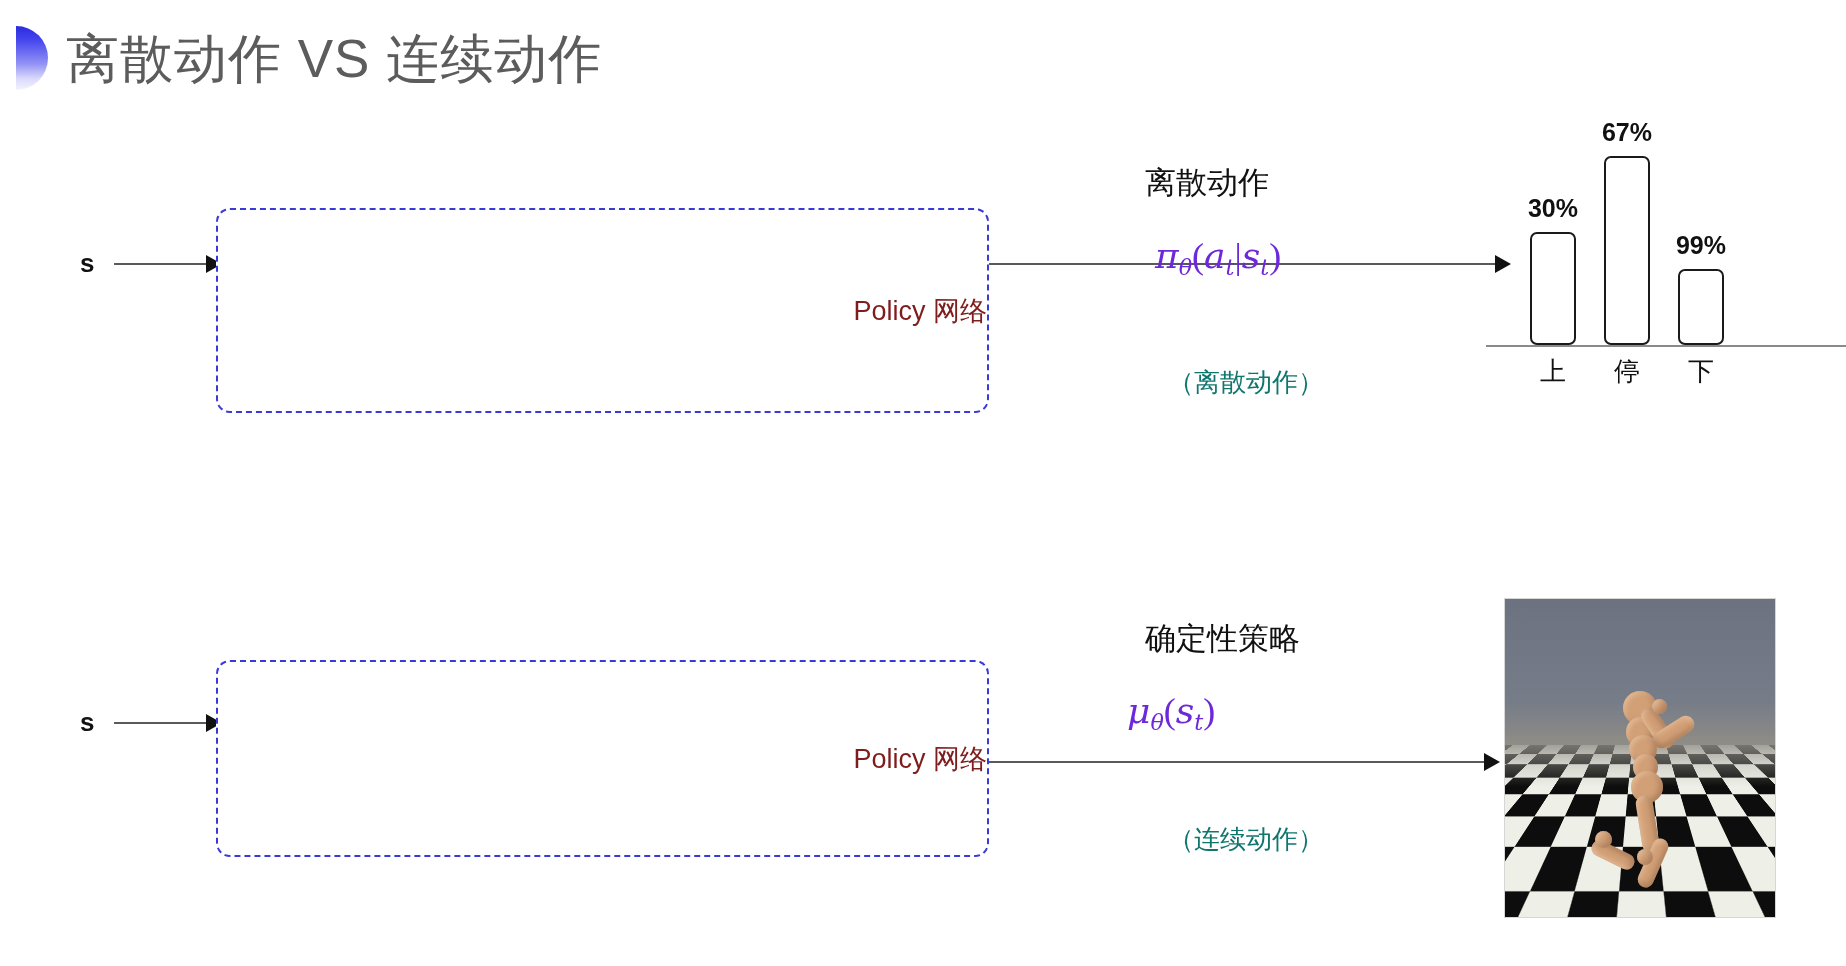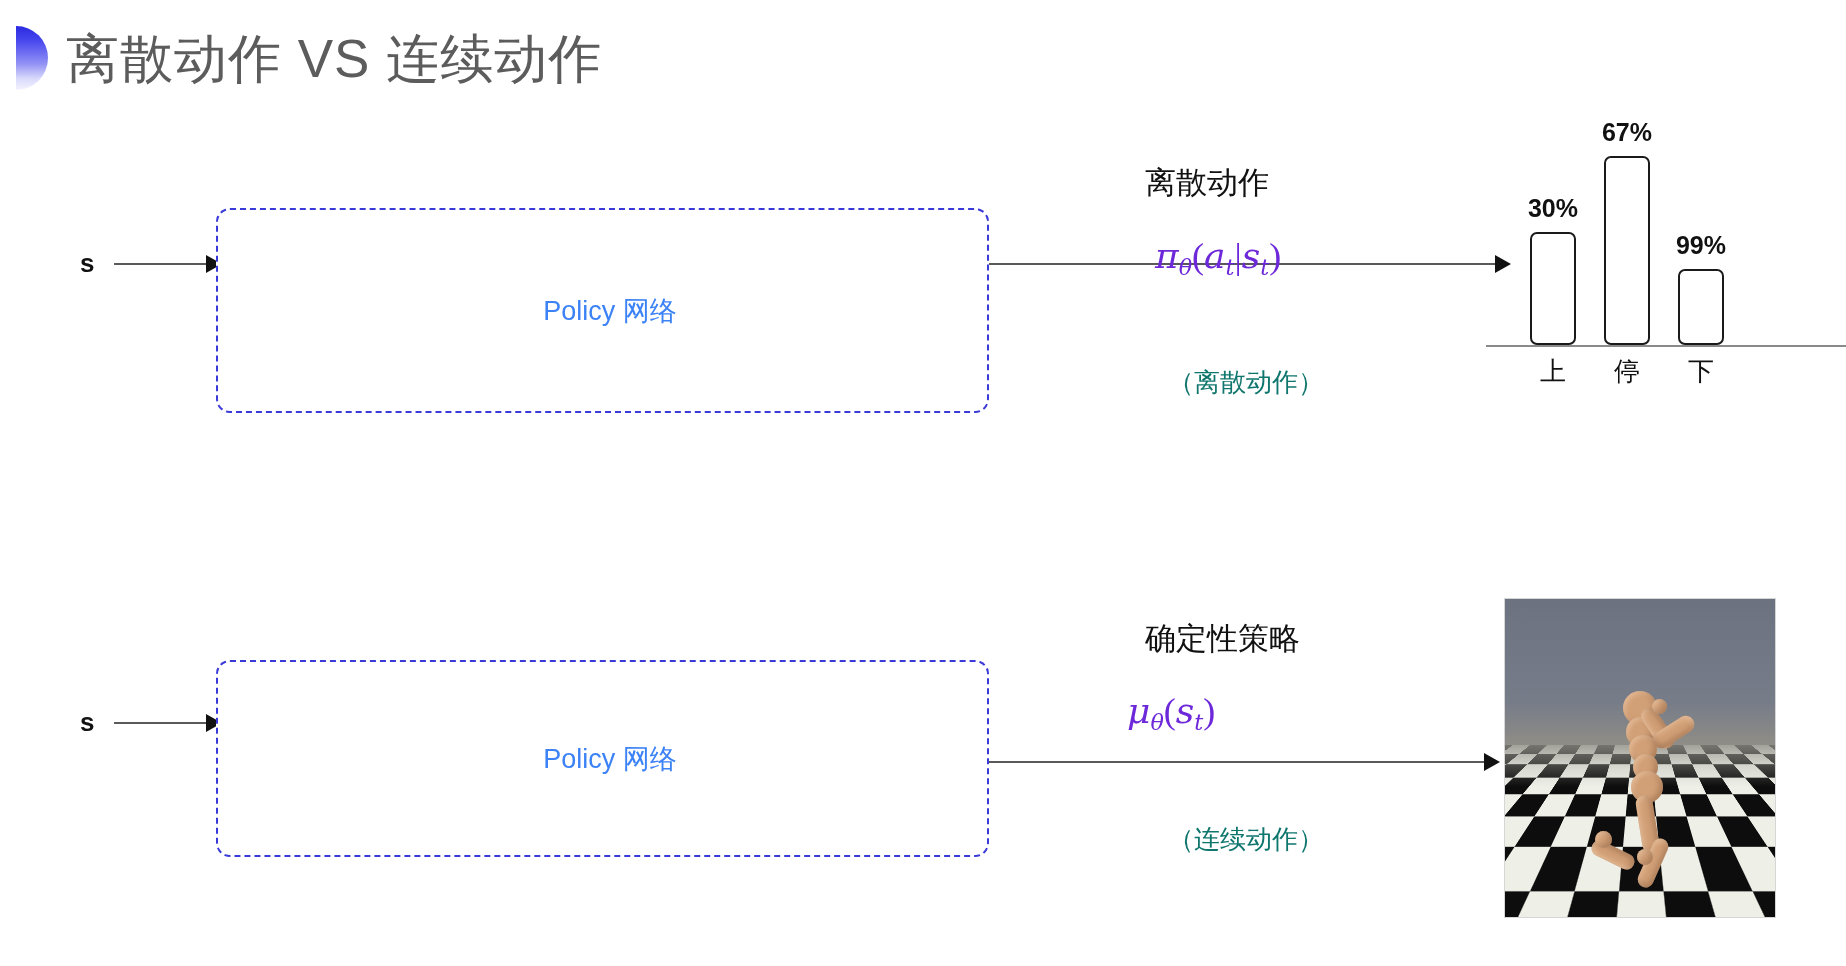--- a/index.html
+++ b/index.html
@@ -47,23 +47,23 @@
     border-radius: 14px;
     background: #ffffff;
     box-sizing: border-box;
   }
   .policy-box-label {
     position: absolute;
     left: 15px;
     right: 0;
     top: 50%;
     transform: translateY(-50%);
-    text-align: center;
+    text-align: right;
     font-size: 27px;
-    color: #3b82f6;
+    color: #7f1d1d;
     white-space: nowrap;
   }
 
   
   .s-label {
     position: absolute;
     font-size: 26px;
     font-weight: bold;
     color: #111111;
   }

